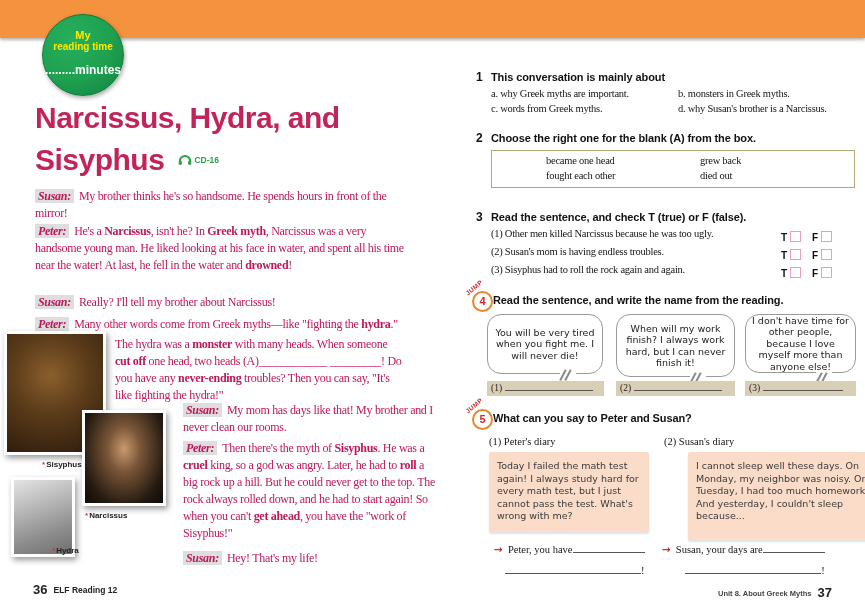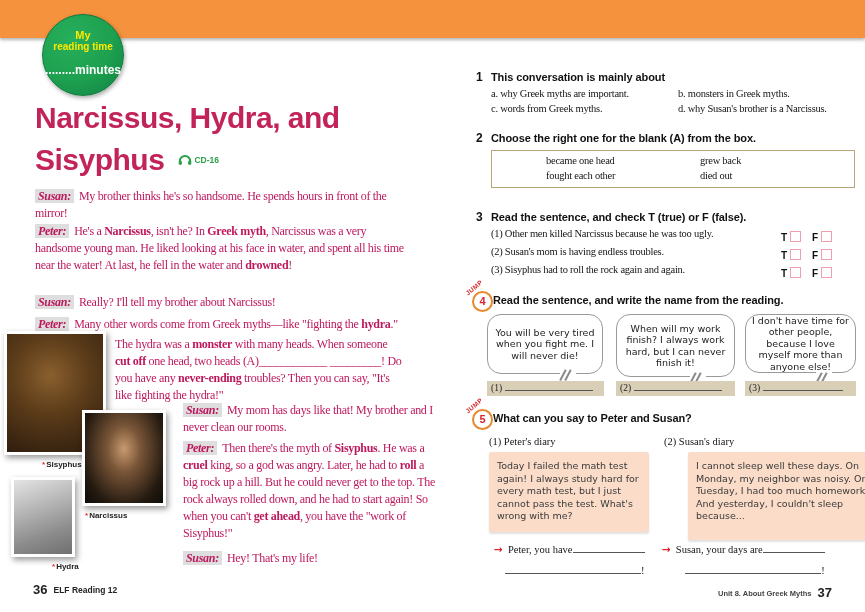--- a/index.html
+++ b/index.html
@@ -135,21 +135,21 @@
   <div class="abs fig" style="left:82px;top:410px;">
     <span class="art art-narcissus" style="width:78px;height:90px;"></span>
   </div>
   <div class="abs figcap" style="left:85px;top:511px;">
     <span class="mark">*</span><span>Narcissus</span>
   </div>
 
   <div class="abs fig" style="left:11px;top:477px;">
     <span class="art art-hydra" style="width:58px;height:74px;"></span>
   </div>
-  <div class="abs figcap" style="left:52px;top:562px;">
+  <div class="abs figcap" style="left:52px;top:546px;">
     <span class="mark">*</span><span>Hydra</span>
   </div>
 
   <div class="abs pgfootL">
     <span class="no">36</span><span class="bk">ELF Reading 12</span>
   </div>
 
   <div class="abs qnum" style="left:476px;top:70px;">1</div>
   <div class="abs qtitle" style="left:491px;top:71px;">This conversation is mainly about</div>
   <div class="abs qtext" style="left:491px;top:88px;width:185px;">a. why Greek myths are important.</div>

